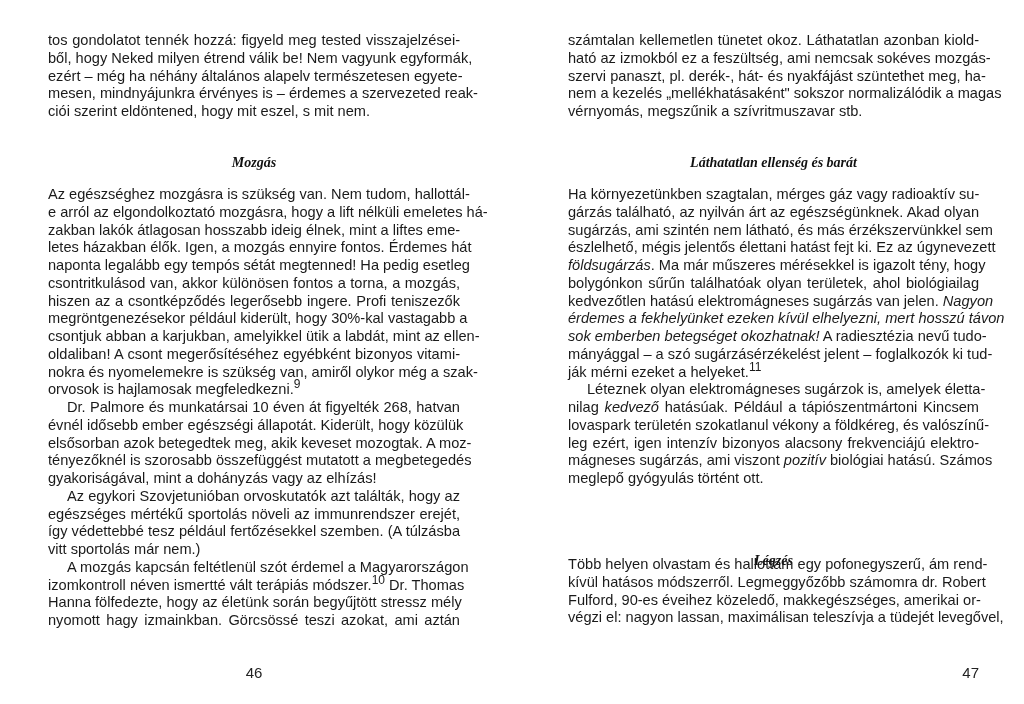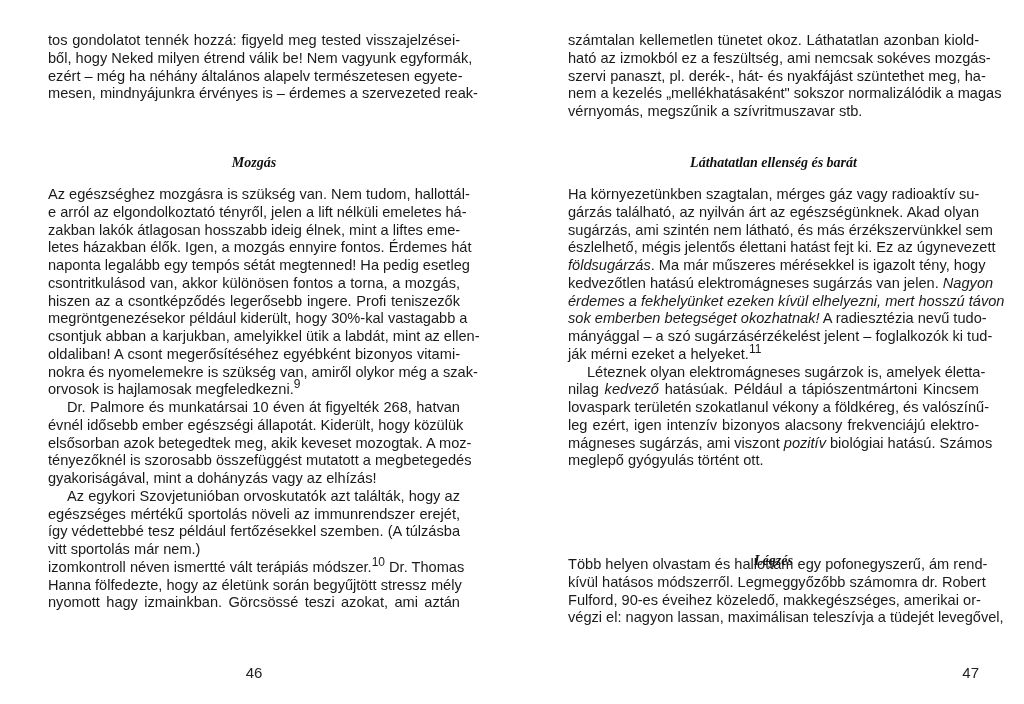--- a/index.html
+++ b/index.html
@@ -32,46 +32,48 @@
 </style>
 </head>
 <body>
 
 <div class="page" id="page-left">
   <div class="block" style="top:32px;">
     <span class="line">tos gondolatot tennék hozzá: figyeld meg tested visszajelzései-</span>
     <span class="line">ből, hogy Neked milyen étrend válik be! Nem vagyunk egyformák,</span>
     <span class="line">ezért – még ha néhány általános alapelv természetesen egyete-</span>
     <span class="line">mesen, mindnyájunkra érvényes is – érdemes a szervezeted reak-</span>
+    <span class="line last">ciói szerint eldöntened, hogy mit eszel, s mit nem.</span>
   </div>
 
   <div class="heading" style="top:154px;">Mozgás</div>
 
   <div class="block" style="top:186px;">
     <span class="line">Az egészséghez mozgásra is szükség van. Nem tudom, hallottál-</span>
-    <span class="line">e arról az elgondolkoztató tényről, jelen a lift nélküli emeletes há-</span>
+    <span class="line">e arról az elgondolkoztató mozgásra, hogy a lift nélküli emeletes há-</span>
     <span class="line">zakban lakók átlagosan hosszabb ideig élnek, mint a liftes eme-</span>
     <span class="line">letes házakban élők. Igen, a mozgás ennyire fontos. Érdemes hát</span>
     <span class="line">naponta legalább egy tempós sétát megtenned! Ha pedig esetleg</span>
     <span class="line">csontritkulásod van, akkor különösen fontos a torna, a mozgás,</span>
     <span class="line">hiszen az a csontképződés legerősebb ingere. Profi teniszezők</span>
     <span class="line">megröntgenezésekor például kiderült, hogy 30%-kal vastagabb a</span>
     <span class="line">csontjuk abban a karjukban, amelyikkel ütik a labdát, mint az ellen-</span>
     <span class="line">oldaliban! A csont megerősítéséhez egyébként bizonyos vitami-</span>
     <span class="line">nokra és nyomelemekre is szükség van, amiről olykor még a szak-</span>
     <span class="line last"><span>orvosok is hajlamosak megfeledkezni.</span><sup>9</sup></span>
     <span class="line indent">Dr. Palmore és munkatársai 10 éven át figyelték 268, hatvan</span>
     <span class="line">évnél idősebb ember egészségi állapotát. Kiderült, hogy közülük</span>
     <span class="line">elsősorban azok betegedtek meg, akik keveset mozogtak. A moz-</span>
     <span class="line">tényezőknél is szorosabb összefüggést mutatott a megbetegedés</span>
     <span class="line last">gyakoriságával, mint a dohányzás vagy az elhízás!</span>
     <span class="line indent">Az egykori Szovjetunióban orvoskutatók azt találták, hogy az</span>
     <span class="line">egészséges mértékű sportolás növeli az immunrendszer erejét,</span>
     <span class="line">így védettebbé tesz például fertőzésekkel szemben. (A túlzásba</span>
     <span class="line last">vitt sportolás már nem.)</span>
+    <span class="line indent">A mozgás kapcsán feltétlenül szót érdemel a Magyarországon</span>
     <span class="line"><span>izomkontroll néven ismertté vált terápiás módszer.</span><sup>10</sup><span> Dr. Thomas</span></span>
     <span class="line">Hanna fölfedezte, hogy az életünk során begyűjtött stressz mély</span>
     <span class="line">nyomott hagy izmainkban. Görcsössé teszi azokat, ami aztán</span>
   </div>
 
   <div class="pagenum" style="top:664px;">46</div>
 </div>
 
 <div class="page" id="page-right">
   <div class="block" style="top:32px;">
@@ -83,20 +85,21 @@
   </div>
 
   <div class="heading" style="top:154px;">Láthatatlan ellenség és barát</div>
 
   <div class="block" style="top:186px;">
     <span class="line">Ha környezetünkben szagtalan, mérges gáz vagy radioaktív su-</span>
     <span class="line">gárzás található, az nyilván árt az egészségünknek. Akad olyan</span>
     <span class="line">sugárzás, ami szintén nem látható, és más érzékszervünkkel sem</span>
     <span class="line">észlelhető, mégis jelentős élettani hatást fejt ki. Ez az úgynevezett</span>
     <span class="line"><em>földsugárzás</em><span>. Ma már műszeres mérésekkel is igazolt tény, hogy</span></span>
+    <span class="line">bolygónkon sűrűn találhatóak olyan területek, ahol biológiailag</span>
     <span class="line"><span>kedvezőtlen hatású elektromágneses sugárzás van jelen. </span><em>Nagyon</em></span>
     <span class="line"><em>érdemes a fekhelyünket ezeken kívül elhelyezni, mert hosszú távon</em></span>
     <span class="line"><em>sok emberben betegséget okozhatnak!</em><span> A radiesztézia nevű tudo-</span></span>
     <span class="line">mányággal – a szó sugárzásérzékelést jelent – foglalkozók ki tud-</span>
     <span class="line last"><span>ják mérni ezeket a helyeket.</span><sup>11</sup></span>
     <span class="line indent">Léteznek olyan elektromágneses sugárzok is, amelyek életta-</span>
     <span class="line"><span>nilag </span><em>kedvező</em><span> hatásúak. Például a tápiószentmártoni Kincsem</span></span>
     <span class="line">lovaspark területén szokatlanul vékony a földkéreg, és valószínű-</span>
     <span class="line">leg ezért, igen intenzív bizonyos alacsony frekvenciájú elektro-</span>
     <span class="line"><span>mágneses sugárzás, ami viszont </span><em>pozitív</em><span> biológiai hatású. Számos</span></span>

